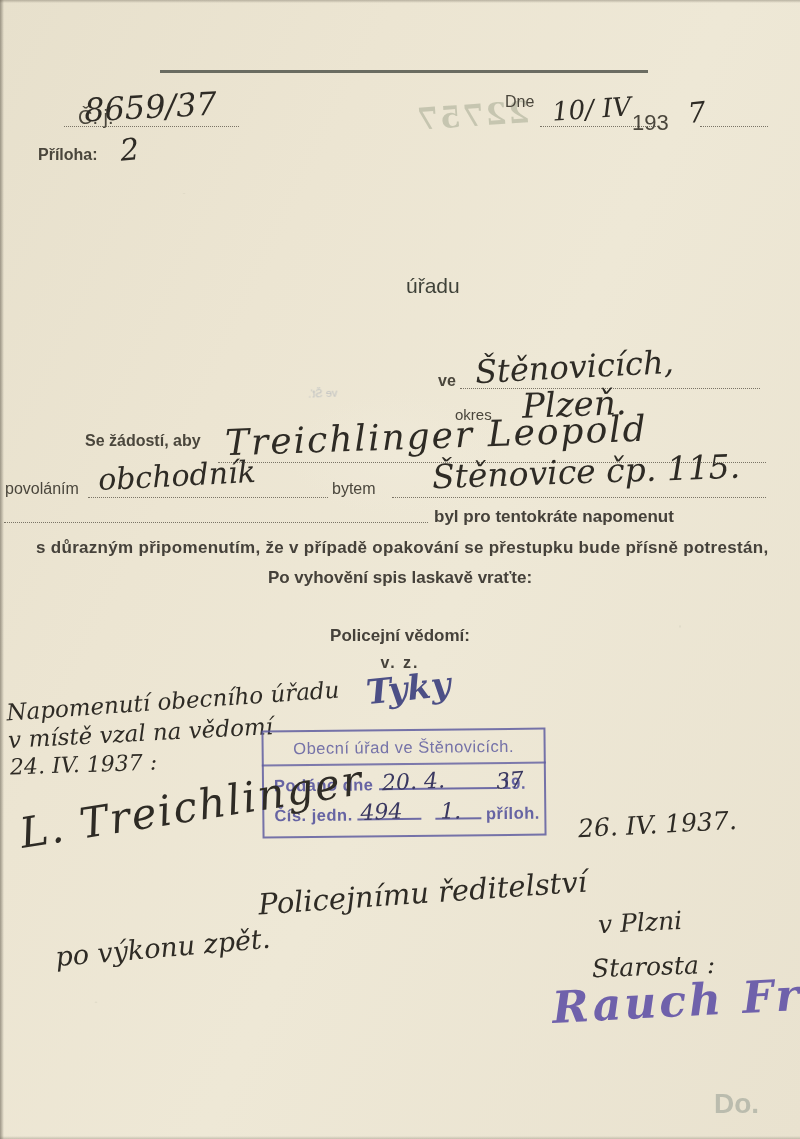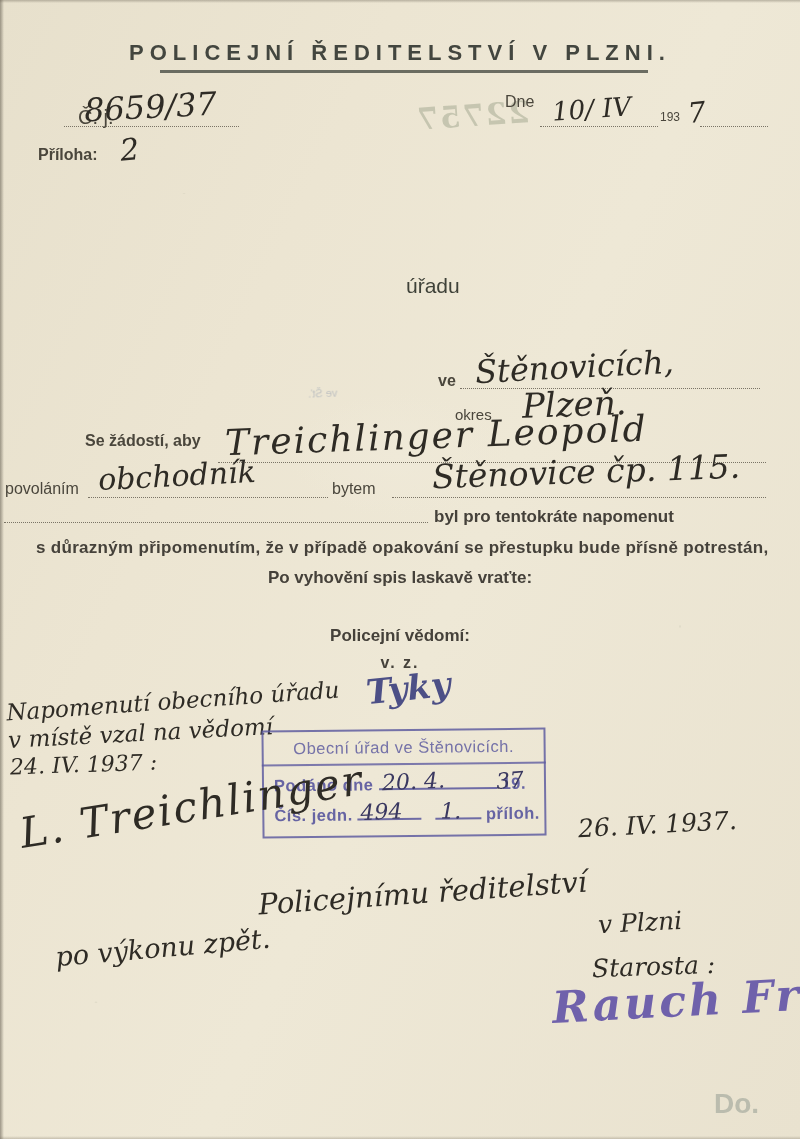--- a/index.html
+++ b/index.html
@@ -107,33 +107,32 @@
   }
 </style>
 </head>
 <body>
 
 <div id="doc">
   <div class="edge-left"></div>
   <div class="edge-top"></div>
   <div class="edge-bottom"></div>
 
-  <div class="abs title">POLICEJNÍ  ŘEDITELSTVÍ V PLZNI.</div>
   <div class="abs title-underline"></div>
 
   <div class="abs bleed-number">22757</div>
 
   <div class="abs print" style="left:38px; top:106px; font-size:20px;margin-left:40px;">Č. j.</div>
   <div class="abs hw" style="left:84px; top:88px; font-size:32px; transform:rotate(-3deg);">8659/37</div>
   <div class="abs dotted" style="left:64px; top:126px; width:175px;"></div>
 
   <div class="abs print" style="left:505px; top:93px; font-size:16px;">Dne</div>
   <div class="abs hw" style="left:552px; top:94px; font-size:26px; transform:rotate(-4deg);">10/ IV</div>
   <div class="abs dotted" style="left:540px; top:126px; width:118px;"></div>
-  <div class="abs print" style="left:660px; top:110px; font-size:12px;">193</div>
+  <div class="abs print" style="left:632px; top:110px; font-size:22px;">193</div>
   <div class="abs hw" style="left:688px; top:96px; font-size:28px; transform:rotate(-6deg);">7</div>
   <div class="abs dotted" style="left:700px; top:126px; width:68px;"></div>
 
   <div class="abs print" style="left:38px; top:146px; font-size:16px; font-weight:bold;">Příloha:</div>
   <div class="abs hw" style="left:120px; top:132px; font-size:30px; transform:rotate(-5deg);">2</div>
 
   <div class="abs print" style="left:406px; top:274px; font-size:21px; color:#3f4239;">úřadu</div>
 
   <div class="abs print" style="left:438px; top:372px; font-size:16px; font-weight:bold;">ve</div>
   <div class="abs hw" style="left:475px; top:348px; font-size:32px; transform:rotate(-3deg);">Štěnovicích,</div>

